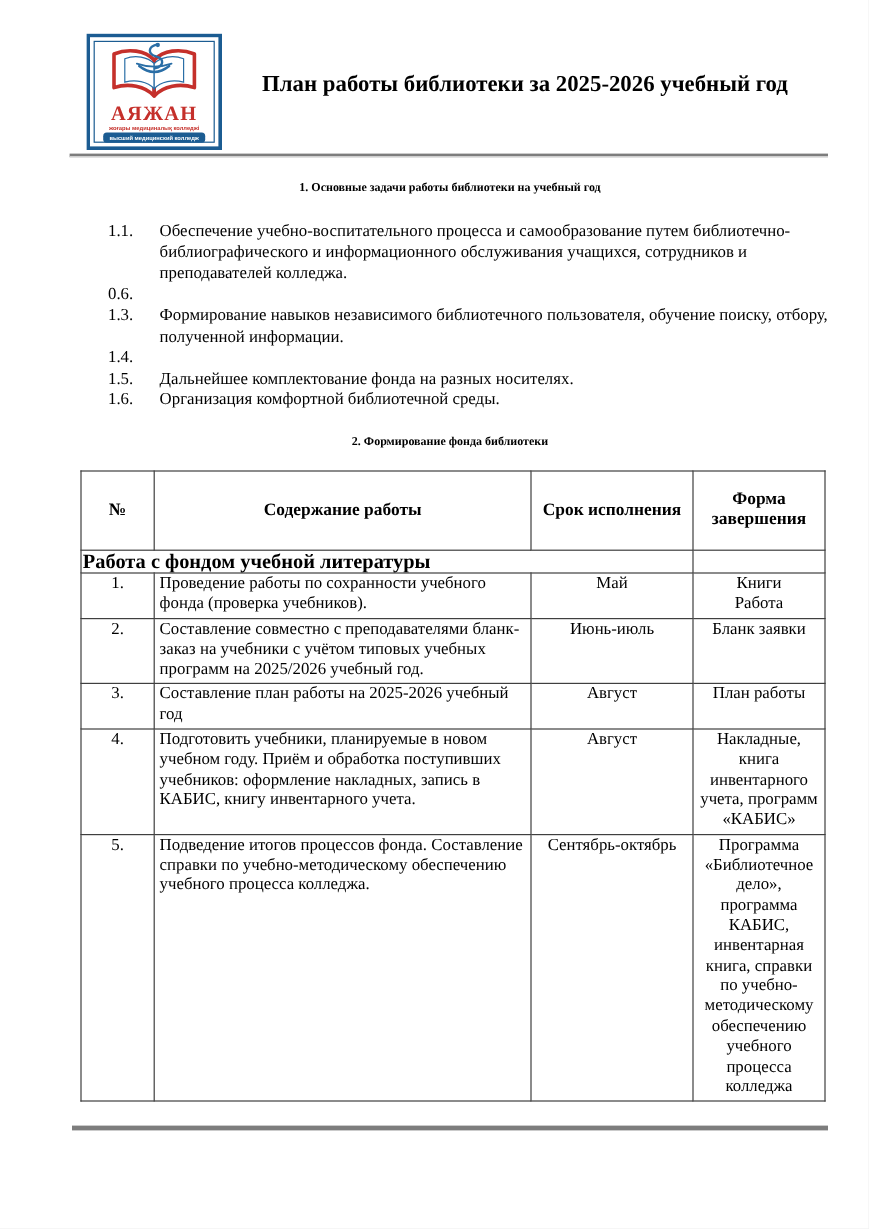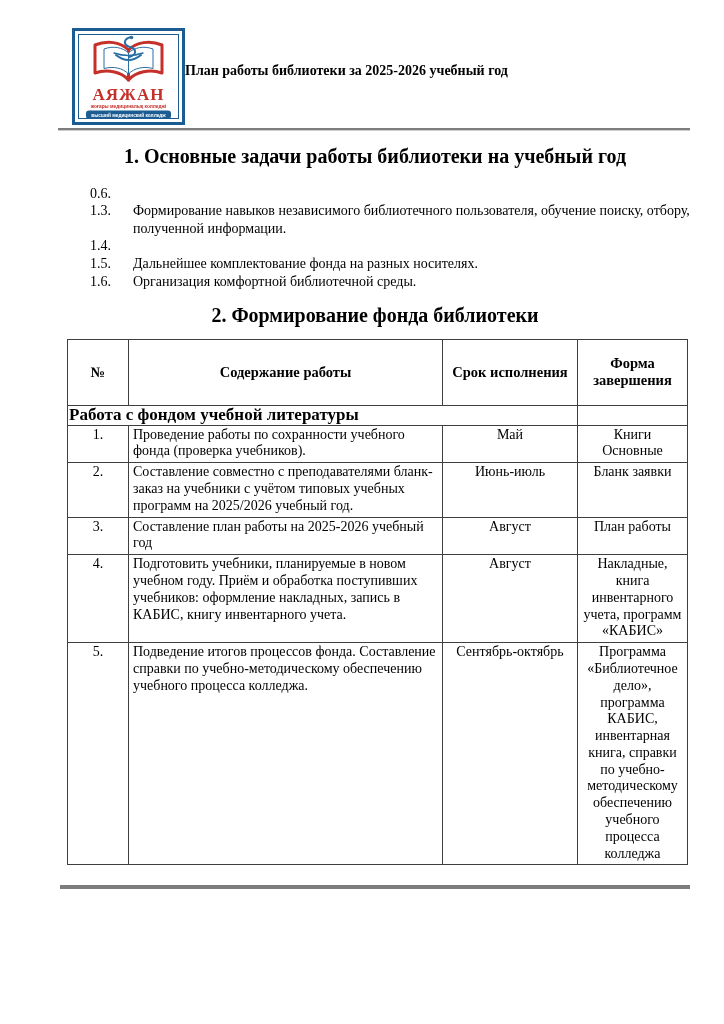--- a/index.html
+++ b/index.html
@@ -14,32 +14,32 @@
     overflow:hidden;
   }
   
   .header {
     display:flex; align-items:center;
     padding:28px 34px 0 72px;
     height:125px;
   }
   .logo-box { width:113px; height:97px; flex:none; }
   .header-title {
-    flex:1; 
-    font-weight:bold; font-size:14px;
+    flex:1; text-align:center;
+    font-weight:bold; font-size:19px;
     margin-bottom:12px;
   }
   .header-rule {
     margin:3px 34px 0 58px; height:3px;
     background:#7d7d7d; border-bottom:1px solid #cfcfcf;
   }
   
   .content { padding:0 34px 0 60px; font-size:14px; line-height:17.6px; }
   .section-heading {
-    text-align:center; font-weight:bold; font-size:20px;
+    text-align:center; font-weight:bold; font-size:10px;
     margin-top:17px;
   }
   .task-list { margin-top:19px; }
   .task-item { display:flex; }
   .task-num { width:43px; margin-left:30px; flex:none; }
   .task-text { flex:1; }
   
   table.plan {
     border-collapse:collapse; table-layout:fixed;
     width:620px; margin:14px 0 0 7px;
@@ -96,20 +96,24 @@
     <div class="header-title">План работы библиотеки за 2025-2026 учебный год</div>
   </div>
   <div class="header-rule"></div>
 
   <div class="content">
 
     <div class="section-heading">1. Основные задачи работы библиотеки на учебный год</div>
 
     <div class="task-list">
       <div class="task-item">
+        <span class="task-num">1.1.</span>
+        <span class="task-text">Обеспечение учебно-воспитательного процесса и самообразование путем библиотечно-библиографического и информационного обслуживания учащихся, сотрудников и преподавателей колледжа.</span>
+      </div>
+      <div class="task-item">
         <span class="task-num">0.6.</span>
       </div>
       <div class="task-item">
         <span class="task-num">1.3.</span>
         <span class="task-text">Формирование навыков независимого библиотечного пользователя, обучение поиску, отбору, полученной информации.</span>
       </div>
       <div class="task-item">
         <span class="task-num">1.4.</span>
       </div>
       <div class="task-item">
@@ -142,21 +146,21 @@
       <tbody>
         <tr class="group-row">
           <td colspan="3">Работа с фондом учебной литературы</td>
           <td></td>
         </tr>
         <tr>
           <td class="c-num">1.</td>
           <td>Проведение работы по сохранности учебного фонда (проверка учебников).</td>
           <td class="c-term">Май</td>
           <td class="c-form pre">Книги
-Основные</td>
+Работа</td>
         </tr>
         <tr>
           <td class="c-num">2.</td>
           <td>Составление совместно с преподавателями бланк-заказ на учебники с учётом типовых учебных программ на 2025/2026 учебный год.</td>
           <td class="c-term">Июнь-июль</td>
           <td class="c-form">Бланк заявки</td>
         </tr>
         <tr>
           <td class="c-num">3.</td>
           <td>Составление план работы на 2025-2026 учебный год</td>

